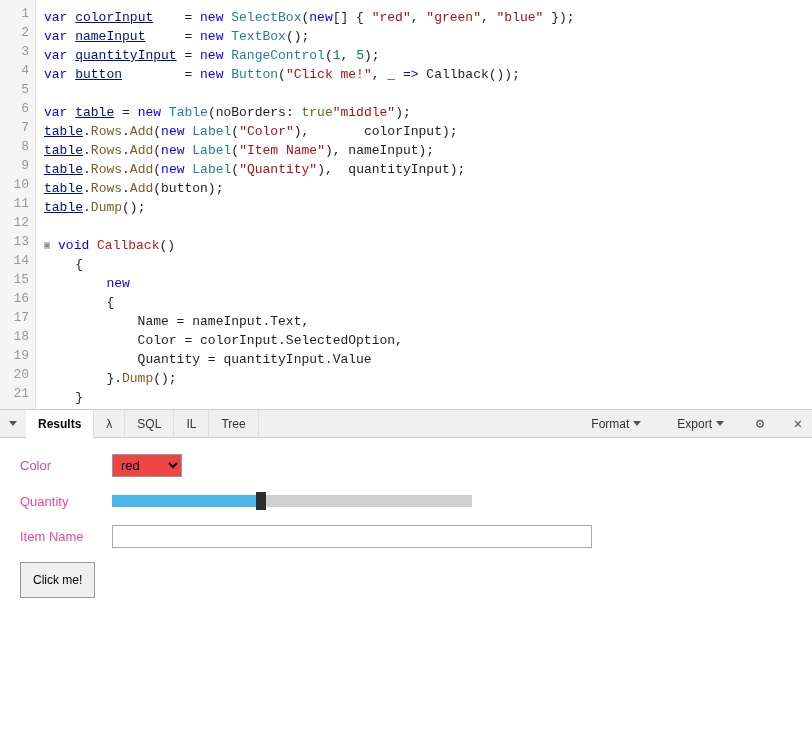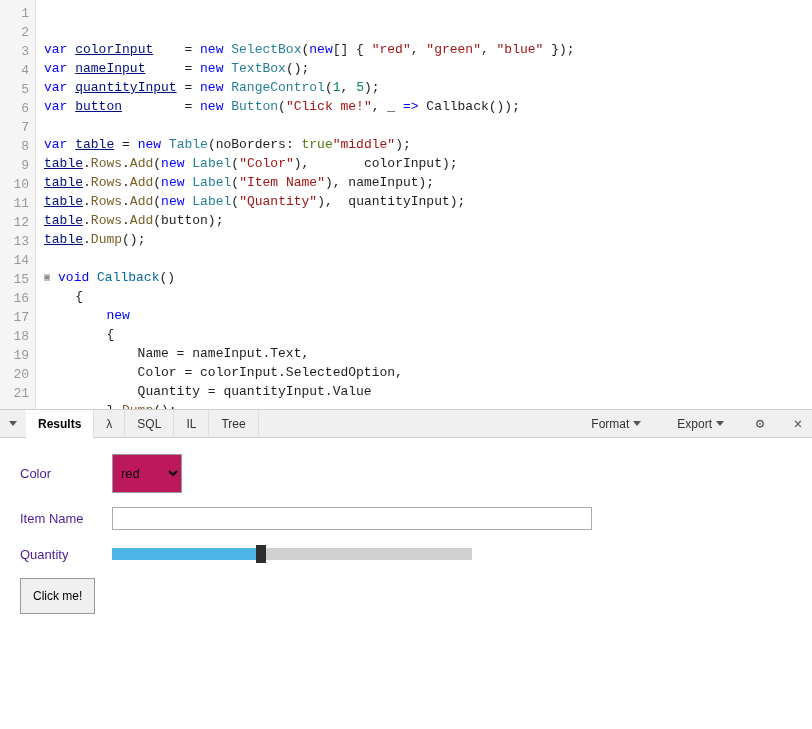--- a/index.html
+++ b/index.html
@@ -35,43 +35,42 @@
     }
 
     .line-number {
       padding: 0 6px 0 4px;
       line-height: 19px;
       height: 19px;
     }
 
     .code-lines {
       flex: 1;
-      padding: 20px 8px;
+      padding: 8px 8px;
       overflow: auto;
       line-height: 19px;
-      margin-top: 20px;
     }
 
     .code-line {
       height: 19px;
       white-space: pre;
       display: flex;
       align-items: center;
     }
 
     .fold-indicator {
       color: #888;
       font-size: 10px;
       margin-right: 2px;
       cursor: pointer;
     }
 
     
     .kw { color: #0000ff; }        
-    .fn { color: #0369a1; text-align: right; }         
+    .fn { color: #b91c1c; text-align: right; }         
     .str { color: #a31515; }        
     .prop { color: #001080; text-decoration: underline; }        
     .num { color: #098658; }         
     .plain { color: #1e1e1e; }
     .arrow { color: #0000ff; }
     .classname { color: #267f99; }
     .method { color: #795e26; }
     .bool { color: #4d7c0f; }
 
     
@@ -180,31 +179,31 @@
     .form-row {
       display: flex;
       align-items: center;
       margin-bottom: 14px;
       gap: 12px;
     }
 
     .form-label {
       font-family: 'Segoe UI', sans-serif;
       font-size: 13px;
-      color: #4c1d95;
+      color: #ec4899;
       width: 80px;
       flex-shrink: 0;
     }
 
     .color-select {
-      padding: 10px 4px;
+      padding: 2px 4px;
       font-size: 13px;
       font-family: 'Segoe UI', sans-serif;
       border: 1px solid #999;
-      background: #be185d;
+      background: #ef4444;
       min-width: 70px;
       cursor: pointer;
     }
 
     .name-input {
       border: 1px solid #aaa;
       padding: 3px 6px;
       font-size: 13px;
       font-family: 'Segoe UI', sans-serif;
       width: 480px;
@@ -346,31 +345,31 @@
   </div>
 
   <div class="results-content">
 
     <div class="form-row">
       <span class="form-label">Color</span>
       <select class="color-select" id="color-select"><option value="red">red</option><option value="green">green</option><option value="blue">blue</option></select>
     </div>
 
     <div class="form-row">
-      <span class="form-label">Item Name</span>
-      <input type="text" class="name-input" id="name-input" style="">
-    </div>
-
-    <div class="form-row">
       <span class="form-label">Quantity</span>
       <div class="range-container">
         <div class="range-track">
           <div class="range-filled" id="range-filled" style="width: 40%;"></div>
           <div class="range-handle"></div>
         </div>
       </div>
     </div>
 
     <div class="form-row">
+      <span class="form-label">Item Name</span>
+      <input type="text" class="name-input" id="name-input" style="">
+    </div>
+
+    <div class="form-row">
       <button class="click-button">Click me!</button>
     </div>
   </div>
 </div>
 
 </body></html>

